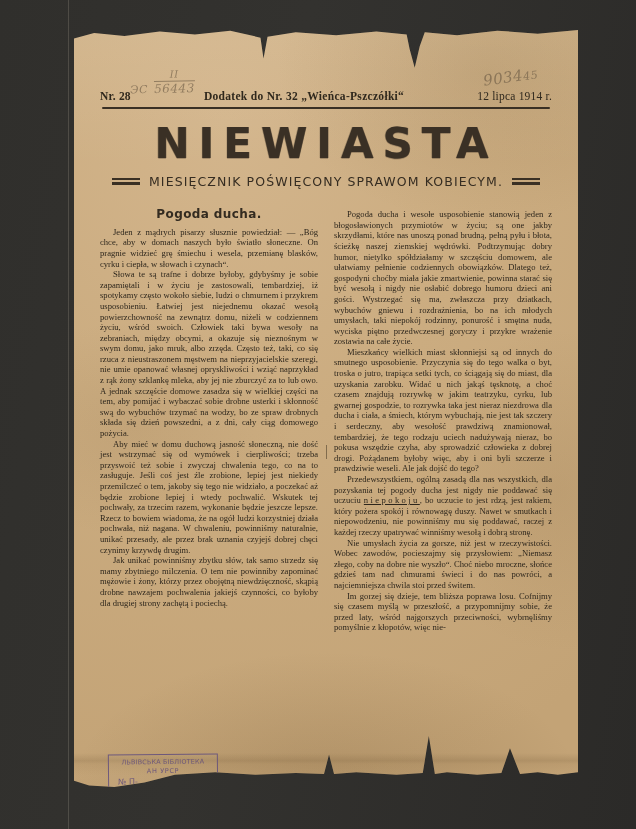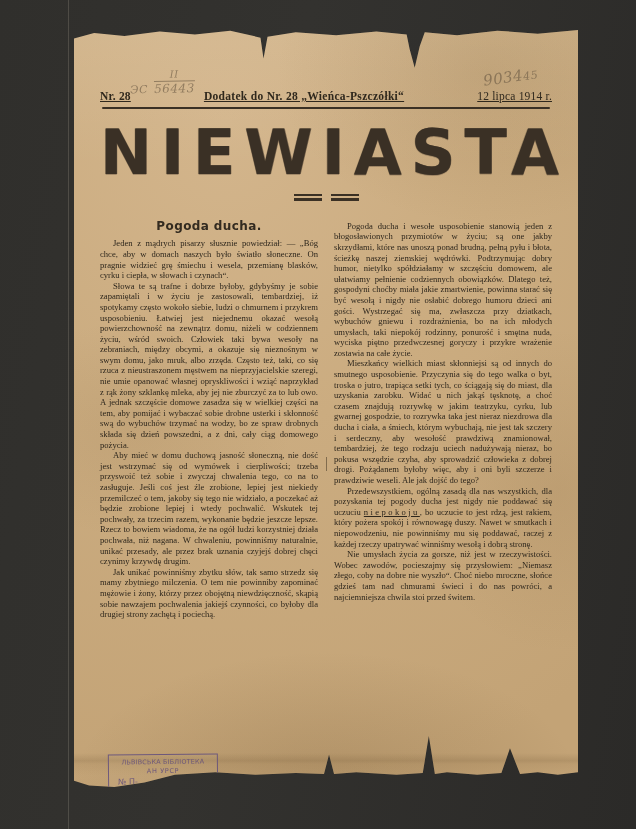--- a/index.html
+++ b/index.html
@@ -117,40 +117,39 @@
 
   
   .masthead {
     display: flex;
     align-items: flex-start;
     justify-content: space-between;
     padding-top: 64px;
     font-size: 11.5px;
     letter-spacing: .2px;
     color: #2f281d;
-    text-decoration: underline;
   }
   .masthead .issue   { font-weight: bold; }
   .masthead .center  { font-weight: bold; letter-spacing: .3px; }
   .masthead .date    { }
 
   .rule-thick {
     margin: 5px 2px 0 2px;
     height: 2px;
     background: #3a3024;
     border-radius: 1px;
   }
 
   
   .title {
     margin-top: 14px;
     text-align: center;
     font-family: "DejaVu Sans", sans-serif;
     font-weight: bold;
-    font-size: 62px;
+    font-size: 42px;
     line-height: .98;
     letter-spacing: 9px;
     color: #3a3025;
     text-shadow:
        .6px 0 0 rgba(58,48,37,.55),
       -.6px 0 0 rgba(58,48,37,.35),
        0 .6px 0 rgba(58,48,37,.30);
   }
 
   .subtitle-row {
@@ -245,48 +244,50 @@
     </div>
 
     <div class="pencil" id="mark-right">
       <span>9034</span><span class="sub">45</span>
     </div>
 
     <div class="sheet-inner">
 
       <div class="masthead">
         <span class="issue">Nr. 28</span>
-        <span class="center">Dodatek do Nr. 28 „Wieńca-Pszczółki“</span>
+        <span class="center">Dodatek do Nr. 32 „Wieńca-Pszczółki“</span>
         <span class="date">12 lipca 1914 r.</span>
       </div>
 
       <div class="rule-thick"></div>
 
       <div class="title">NIEWIASTA</div>
 
       <div class="subtitle-row">
         <span class="sub-dash"></span>
+        <span class="subtitle">MIESIĘCZNIK POŚWIĘCONY SPRAWOM KOBIECYM.</span>
         <span class="sub-dash"></span>
       </div>
 
       <div class="columns">
 
         <div class="col">
           <h2 class="art-title">Pogoda ducha.</h2>
           <p>Jeden z mądrych pisarzy słusznie powiedział: — „Bóg chce, aby w domach naszych było światło słoneczne. On pragnie widzieć grę śmiechu i wesela, przemianę blasków, cyrku i ciepła, w słowach i czynach“.</p>
           <p>Słowa te są trafne i dobrze byłoby, gdybyśmy je sobie zapamiętali i w życiu je zastosowali, tembardziej, iż spotykamy często wokoło siebie, ludzi o chmurnem i przykrem usposobieniu. Łatwiej jest niejednemu okazać wesołą powierzchowność na zewnątrz domu, niżeli w codziennem życiu, wśród swoich. Człowiek taki bywa wesoły na zebraniach, między obcymi, a okazuje się nieznośnym w swym domu, jako mruk, albo zrzęda. Często też, taki, co się rzuca z nieustraszonem męstwem na nieprzyjacielskie szeregi, nie umie opanować własnej opryskliwości i wziąć naprzykład z rąk żony szklankę mleka, aby jej nie zburczyć za to lub owo. A jednak szczęście domowe zasadza się w wielkiej części na tem, aby pomijać i wybaczać sobie drobne usterki i skłonność swą do wybuchów trzymać na wodzy, bo ze spraw drobnych składa się dzień powszedni, a z dni, cały ciąg domowego pożycia.</p>
           <p>Aby mieć w domu duchową jasność słoneczną, nie dość jest wstrzymać się od wymówek i cierpliwości; trzeba przyswoić też sobie i zwyczaj chwalenia tego, co na to zasługuje. Jeśli coś jest źle zrobione, lepiej jest niekiedy przemilczeć o tem, jakoby się tego nie widziało, a poczekać aż będzie zrobione lepiej i wtedy pochwalić. Wskutek tej pochwały, za trzecim razem, wykonanie będzie jeszcze lepsze. Rzecz to bowiem wiadoma, że na ogół ludzi korzystniej działa pochwała, niż nagana. W chwaleniu, powinniśmy naturalnie, unikać przesady, ale przez brak uznania czyjejś dobrej chęci czynimy krzywdę drugim.</p>
-          <p>Jak unikać powinniśmy zbytku słów, tak samo strzedz się mamy zbytniego milczenia. O tem nie powinniby zapominać mężowie i żony, którzy przez obojętną niewdzięczność, skąpią sobie nawzajem pochwalenia jakiejś czynności, co byłoby dla drugiej strony zachętą i pociechą.</p>
+          <p>Jak unikać powinniśmy zbytku słów, tak samo strzedz się mamy zbytniego milczenia. O tem nie powinniby zapominać mężowie i żony, którzy przez obojętną niewdzięczność, skąpią drobne nawzajem pochwalenia jakiejś czynności, co byłoby dla drugiej strony zachętą i pociechą.</p>
         </div>
 
         <div class="col">
           <p>Pogoda ducha i wesołe usposobienie stanowią jeden z błogosławionych przymiotów w życiu; są one jakby skrzydłami, które nas unoszą ponad brudną, pełną pyłu i błota, ścieżkę naszej ziemskiej wędrówki. Podtrzymując dobry humor, nietylko spółdziałamy w szczęściu domowem, ale ułatwiamy pełnienie codziennych obowiązków. Dlatego też, gospodyni choćby miała jakie zmartwienie, powinna starać się być wesołą i nigdy nie osłabić dobrego humoru dzieci ani gości. Wystrzegać się ma, zwłaszcza przy dziatkach, wybuchów gniewu i rozdrażnienia, bo na ich młodych umysłach, taki niepokój rodzinny, ponurość i smętna nuda, wyciska piętno przedwczesnej goryczy i przykre wrażenie zostawia na całe życie.</p>
           <p>Mieszkańcy wielkich miast skłonniejsi są od innych do smutnego usposobienie. Przyczynia się do tego walka o byt, troska o jutro, trapiąca setki tych, co ściągają się do miast, dla uzyskania zarobku. Widać u nich jakąś tęsknotę, a choć czasem znajdują rozrywkę w jakim teatrzyku, cyrku, lub gwarnej gospodzie, to rozrywka taka jest nieraz niezdrowa dla ducha i ciała, a śmiech, którym wybuchają, nie jest tak szczery i serdeczny, aby wesołość prawdziwą znamionował, tembardziej, że tego rodzaju uciech nadużywają nieraz, bo pokusa wszędzie czyha, aby sprowadzić człowieka z dobrej drogi. Pożądanem byłoby więc, aby i oni byli szczerze i prawdziwie weseli. Ale jak dojść do tego?</p>
           <p id="para-emphasis">Przedewszystkiem, ogólną zasadą dla nas wszystkich, dla pozyskania tej pogody ducha jest nigdy nie poddawać się uczuciu <span class="spaced">niepokoju</span>, bo uczucie to jest rdzą, jest rakiem, który pożera spokój i równowagę duszy. Nawet w smutkach i niepowodzeniu, nie powinniśmy mu się poddawać, raczej z każdej rzeczy upatrywać winniśmy wesołą i dobrą stronę.</p>
           <p>Nie umysłach życia za gorsze, niż jest w rzeczywistości. Wobec zawodów, pocieszajmy się przysłowiem: „Niemasz złego, coby na dobre nie wyszło“. Choć niebo mroczne, słońce gdzieś tam nad chmurami świeci i do nas powróci, a najciemniejsza chwila stoi przed świtem.</p>
+          <p>Im gorzej się dzieje, tem bliższa poprawa losu. Cofnijmy się czasem myślą w przeszłość, a przypomnijmy sobie, że przed laty, wśród najgorszych przeciwności, wybrnęliśmy pomyślnie z kłopotów, więc nie-</p>
         </div>
 
         <div class="col-divider"></div>
       </div>
 
     </div>
 
     <div id="stamp">
       <div class="l1">ЛЬВІВСЬКА БІБЛІОТЕКА</div>
       <div class="l2">АН УРСР</div>

